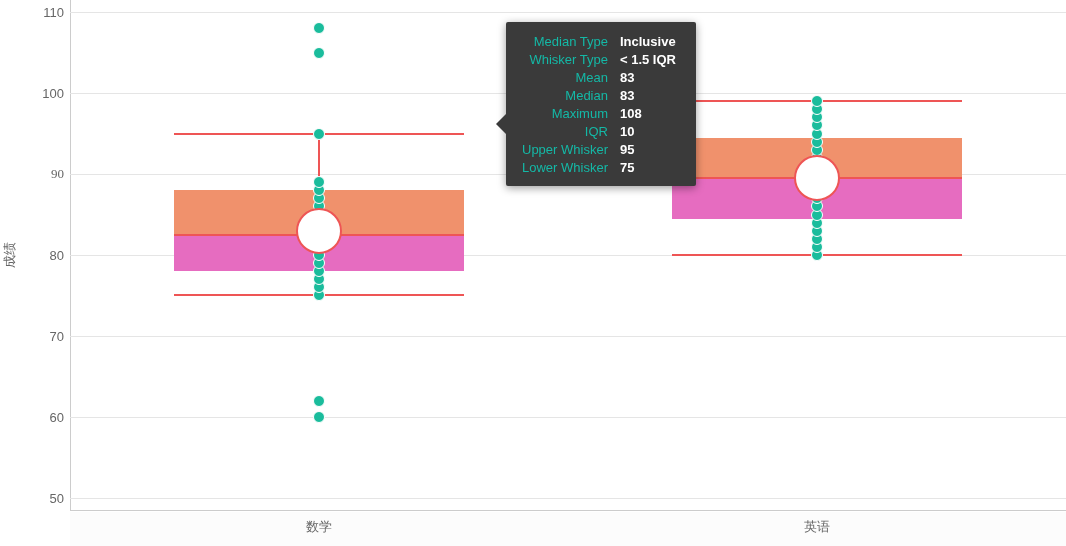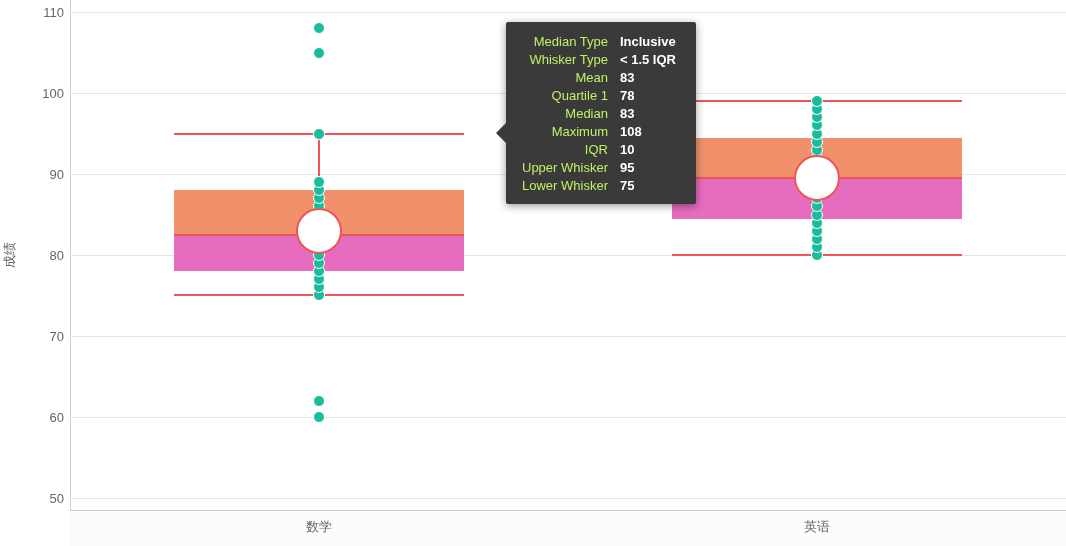--- a/index.html
+++ b/index.html
@@ -15,21 +15,21 @@
   .box-upper{position:absolute;background:#f0916c;}
   .box-lower{position:absolute;background:#e66cc0;}
   .median-line{position:absolute;height:2px;background:#e55;}
   .whisker-line{position:absolute;height:2px;background:#e55;}
   .whisker-vert{position:absolute;width:2px;background:#e55;}
   .mean-circle{position:absolute;width:42px;height:42px;border-radius:50%;background:#fff;border:2px solid #e55;transform:translate(-50%,-50%);}
   .point{position:absolute;width:10px;height:10px;border-radius:50%;background:#1abc9c;border:1px solid #fff;transform:translate(-50%,-50%);}
   .tooltip{position:absolute;background:#3a3a3a;color:#ddd;font-size:13px;border-radius:2px;box-shadow:0 2px 8px rgba(0,0,0,.4);padding:10px 14px 10px 10px;}
   .tooltip table{border-collapse:collapse;}
   .tooltip td{padding:1.5px 6px;white-space:nowrap;}
-  .tooltip td.k{text-align:right;color:#bef264;}
+  .tooltip td.k{text-align:right;color:#14b8a6;}
   .tooltip td.v{text-align:left;font-weight:bold;color:#fff;}
   .tooltip-arrow{position:absolute;left:-10px;top:50%;transform:translateY(50%);width:0;height:0;border-top:10px solid transparent;border-bottom:10px solid transparent;border-right:10px solid #3a3a3a;}
   .bottom-strip{position:absolute;left:70px;top:512px;width:996px;height:34px;background:#f5f5f5;opacity:.25;}
 </style>
 </head>
 <body>
 
 <div class="chart">
   <div class="y-title">成绩</div>
   <div class="y-axis-line"></div>
@@ -100,21 +100,21 @@
         <div class="point" style="left: 747px; top: 109.286px;"></div>
         <div class="point" style="left: 747px; top: 101.19px;"></div>
         <div class="mean-circle" style="left: 747px; top: 178.095px;"></div>
       </div>
     </div>
   <div id="yTicks">
       <div class="y-tick" style="top: 497.857px;">50</div>
       <div class="y-tick" style="top: 416.905px;">60</div>
       <div class="y-tick" style="top: 335.952px;">70</div>
       <div class="y-tick" style="top: 255px;">80</div>
-      <div class="y-tick" style="top: 174.048px;">90</div>
+      <div class="y-tick" style="top: 174.048px; font-family: Liberation Serif, serif;">90</div>
       <div class="y-tick" style="top: 93.0952px;">100</div>
       <div class="y-tick" style="top: 12.1429px;">110</div>
     </div>
   <div id="xTicks">
       <div class="x-tick" style="left: 319px;">数学</div>
       <div class="x-tick" style="left: 817px;">英语</div>
     </div>
   <div class="tooltip" id="tooltip" style="left:506px;top:22px;">
     <div class="tooltip-arrow"></div>
     <table>
@@ -123,24 +123,20 @@
             <td class="k">Median Type</td>
             <td class="v">Inclusive</td>
           </tr>
           <tr>
             <td class="k">Whisker Type</td>
             <td class="v">&lt; 1.5 IQR</td>
           </tr>
           <tr>
             <td class="k">Mean</td>
             <td class="v">83</td>
-          </tr>
-          <tr>
-            <td class="k">Quartile 1</td>
-            <td class="v">78</td>
           </tr>
           <tr>
             <td class="k">Median</td>
             <td class="v">83</td>
           </tr>
           <tr>
             <td class="k">Maximum</td>
             <td class="v">108</td>
           </tr>
           <tr>

